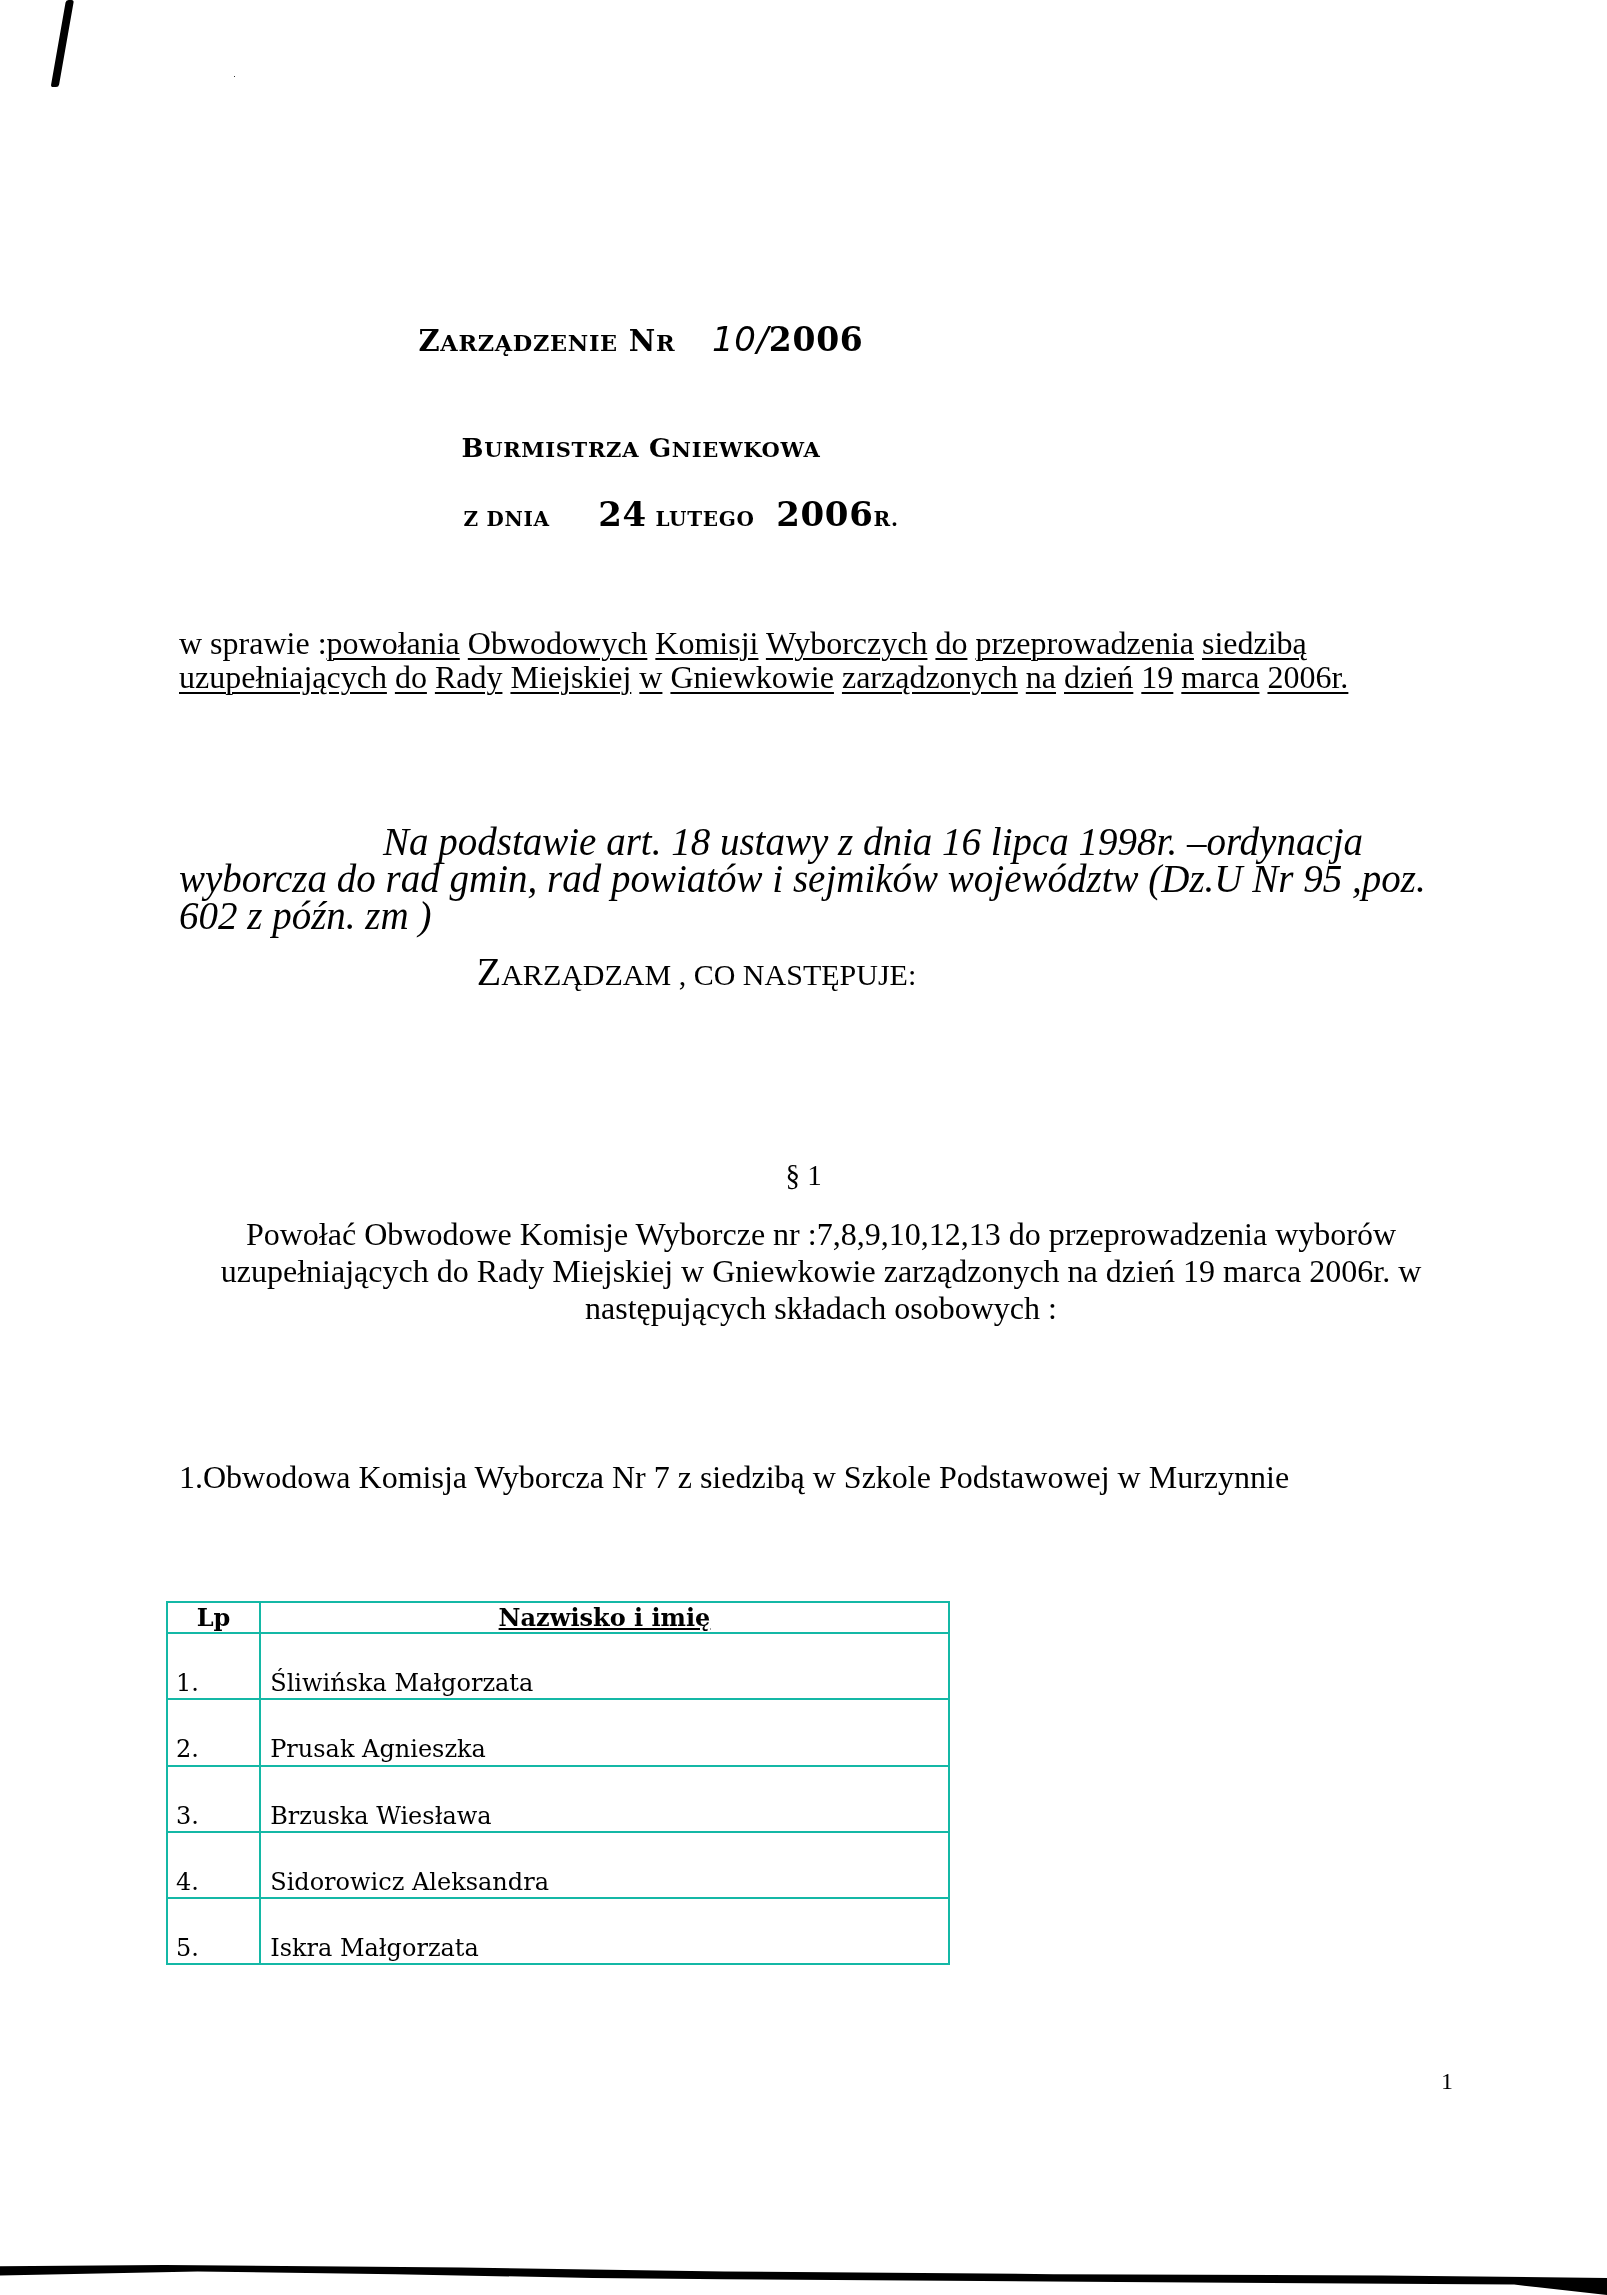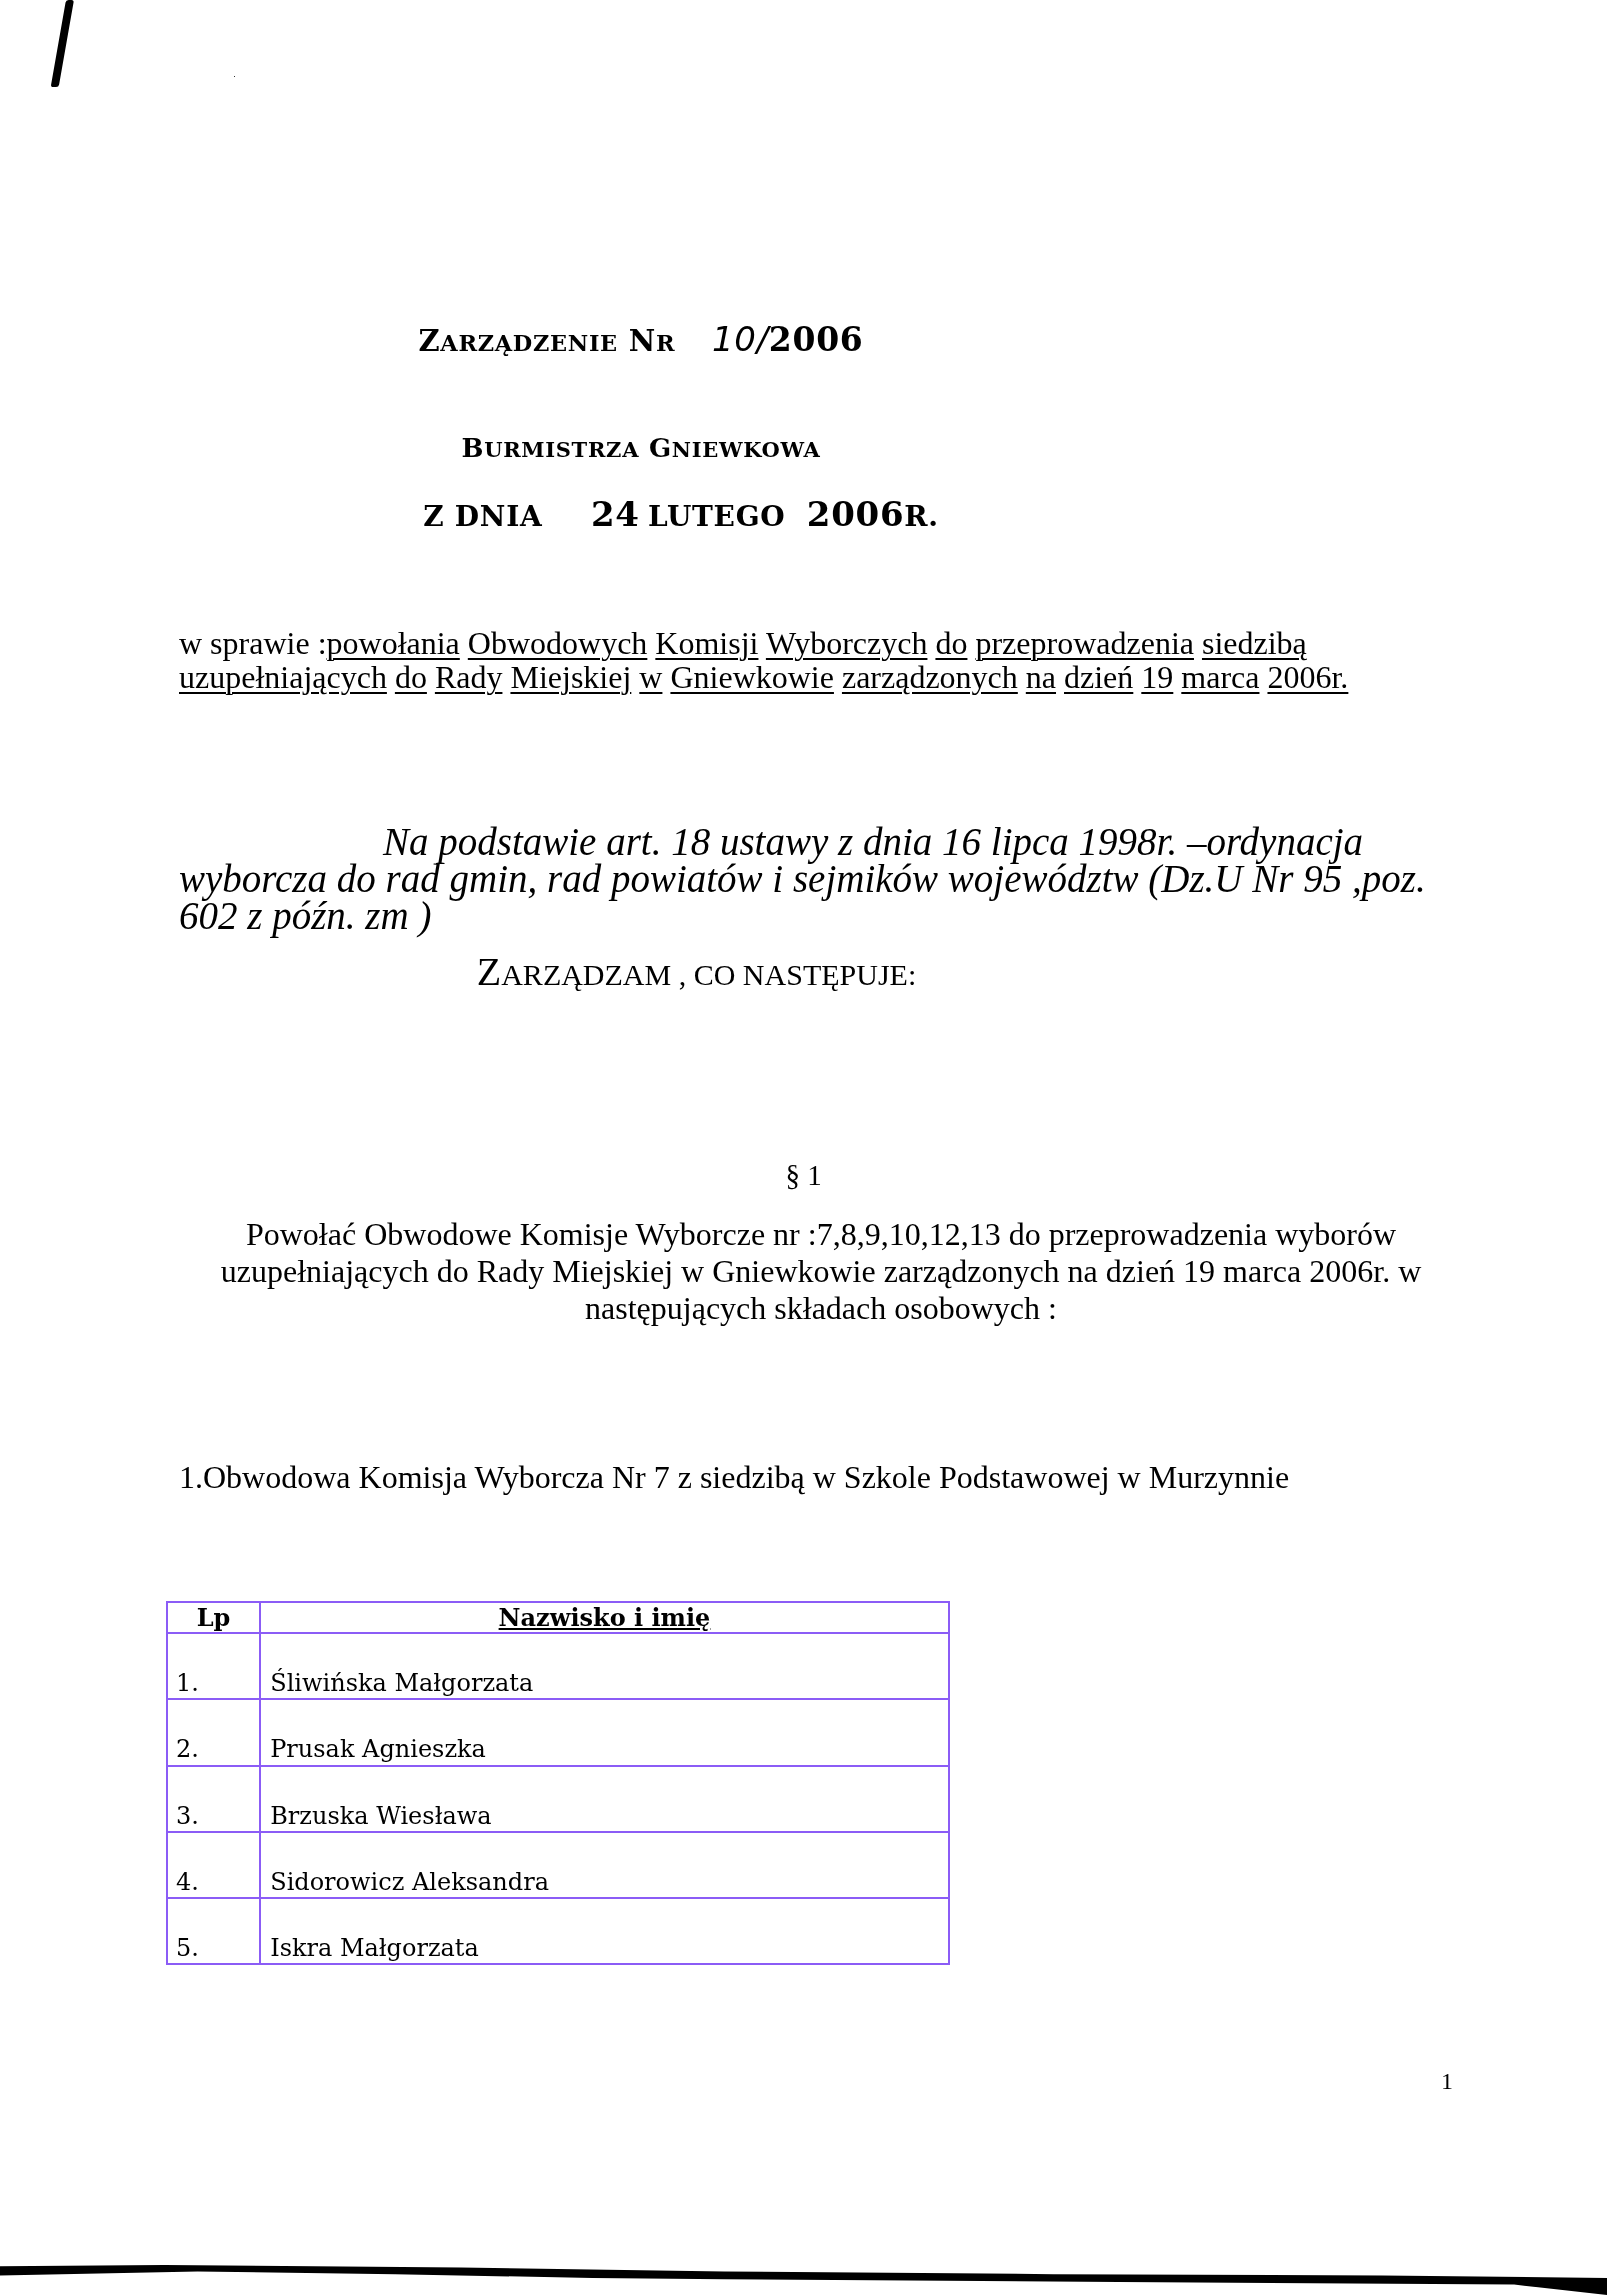--- a/index.html
+++ b/index.html
@@ -51,21 +51,21 @@
       font-style: italic;
       font-weight: normal;
       font-size: 34px;
       margin-left: 26px;
     }
     .h-title .year { font-size: 33px; }
     .h-sub { top: 410px; font-size: 26px; margin-top: 23px; }
     .h-sub .sc { font-size: 21px; }
     .h-date { top: 494px; font-size: 22.4px; left: 40px; }
     .h-date .big { font-size: 34px; margin-left: 40px; }
-    .h-date .sc { font-size: 28px; }
+    .h-date .sc { font-size: 20px; }
     .h-date .big2 { font-size: 34px; margin-left: 13px; }
 
     
     .subject {
       position: absolute;
       left: 179px; top: 626px;
       width: 1251px;
       font-size: 32px;
       line-height: 34px;
       font-family: "Liberation Serif", serif;
@@ -123,21 +123,21 @@
     
     .members {
       position: absolute;
       left: 166px; top: 1601px;
       width: 784px;
       border-collapse: collapse;
       font-family: "DejaVu Serif", serif;
       font-size: 24px;
     }
     .members td, .members th {
-      border: 2px solid #8b5cf6;
+      border: 2px solid #14b8a6;
       padding: 0 17px;
       vertical-align: bottom;
       text-align: left;
     }
     .members th {
       height: 29px;
       font-weight: bold;
       font-size: 24px;
       vertical-align: middle;
     }

